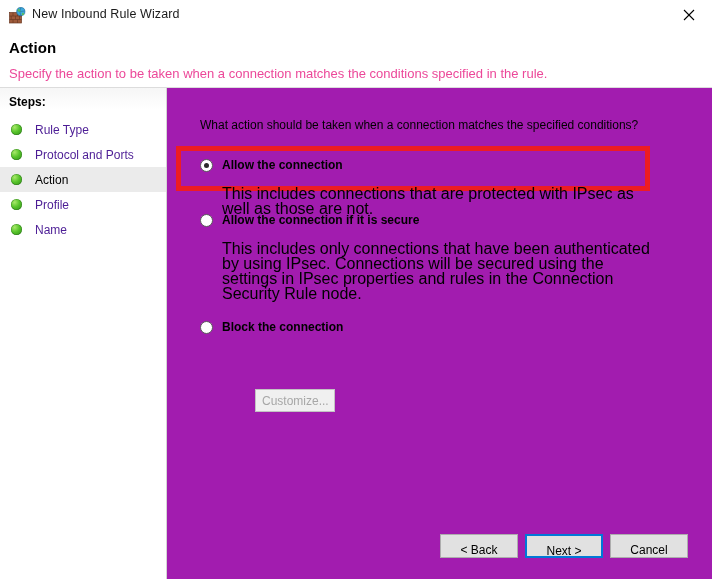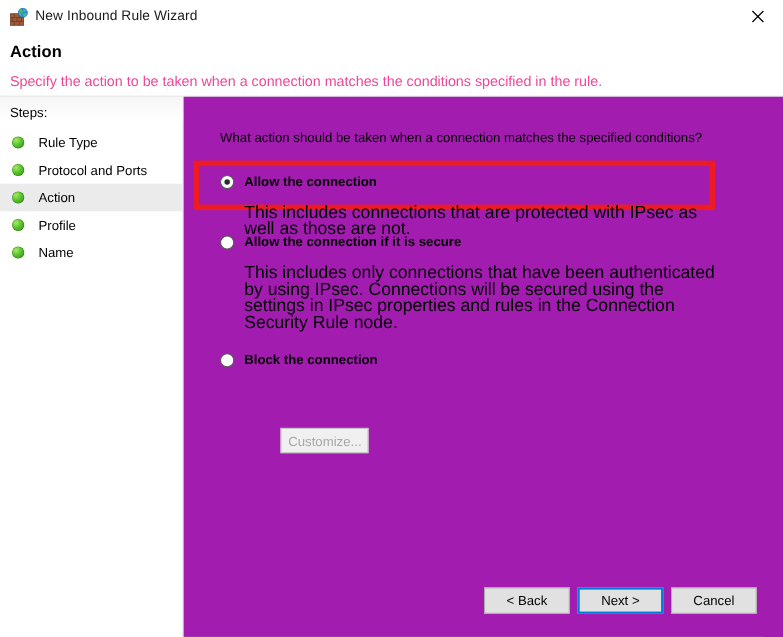--- a/index.html
+++ b/index.html
@@ -91,21 +91,21 @@
   .sidebar-gradient {
     position: absolute;
     left: 0; top: 0;
     width: 166px; height: 22px;
     background: linear-gradient(to bottom, #f6f6f6 0%, #ffffff 100%);
   }
   .steps-label {
     position: absolute;
     left: 9px; top: 7px;
     font-size: 12px;
-    font-weight: normal;
+    font-weight: bold;
     color: #000000;
   }
   .step-list {
     position: absolute;
     left: 0; top: 29px;
     width: 166px;
   }
   .step-item {
     position: relative;
     height: 25px;
@@ -122,21 +122,21 @@
   .step-bullet {
     width: 11px; height: 11px;
     flex: 0 0 auto;
     border-radius: 50%;
     background: radial-gradient(circle at 33% 30%, #a8e86a 0%, #57c42a 45%, #2f8a18 100%);
     box-shadow: inset 0 0 0 0.5px rgba(20,90,10,0.55);
   }
   .step-label {
     margin-left: 13px;
     font-size: 12px;
-    color: #000000;
+    color: #4c1d95;
     white-space: nowrap;
   }
   .step-item.current .step-label {
     color: #000000;
   }
 
   
   .main-panel {
     position: absolute;
     left: 167px; top: 88px;
@@ -238,21 +238,21 @@
     position: absolute;
     top: 21px;
     width: 78px; height: 24px;
     background: #e1e1e1;
     border: 1px solid #adadad;
     font-family: "Liberation Sans", sans-serif;
     font-size: 12px;
     color: #000000;
     box-sizing: border-box;
     cursor: pointer;
-    padding: 3px;
+    padding: 8px;
   }
   .btn.default {
     border: 2px solid #0078d7;
   }
   #btn-back   { left: 273px; }
   #btn-next   { left: 358px; }
   #btn-cancel { left: 443px; }
 </style>
 </head>
 <body>

